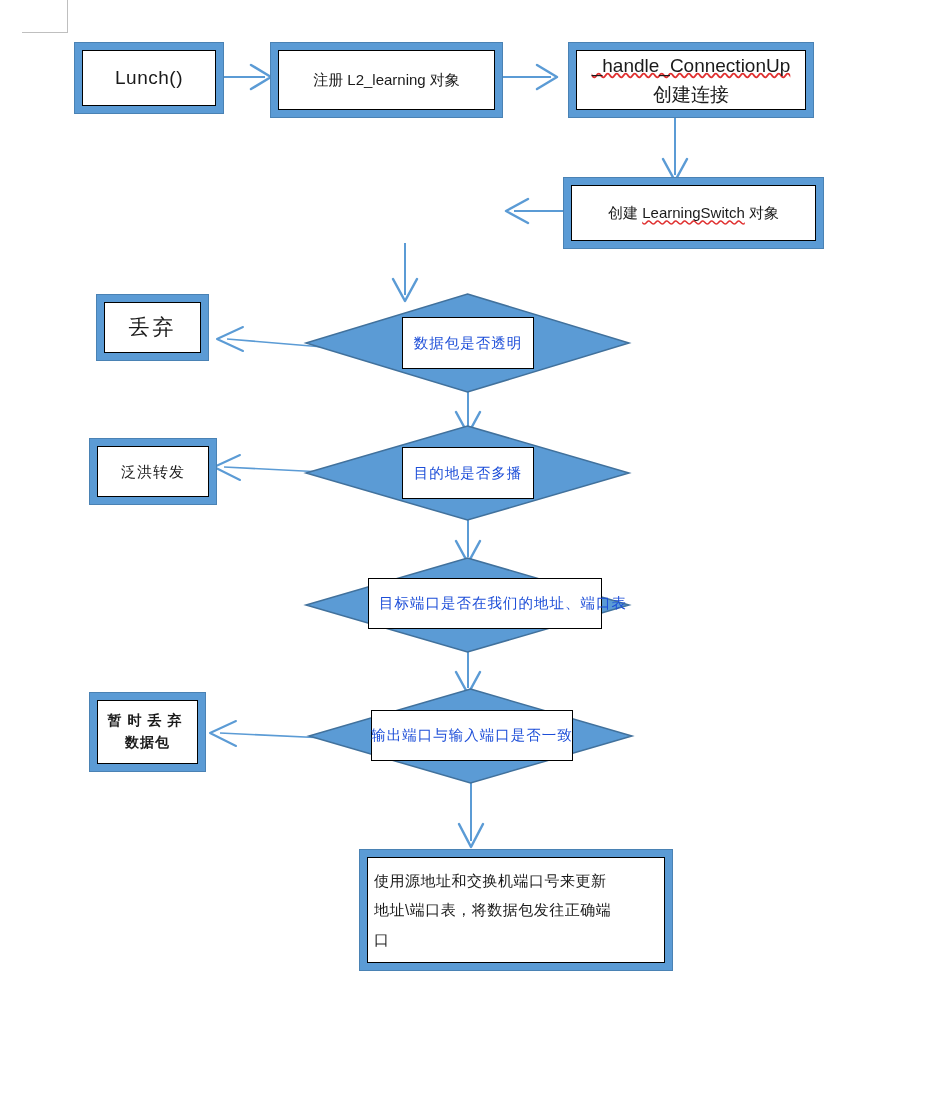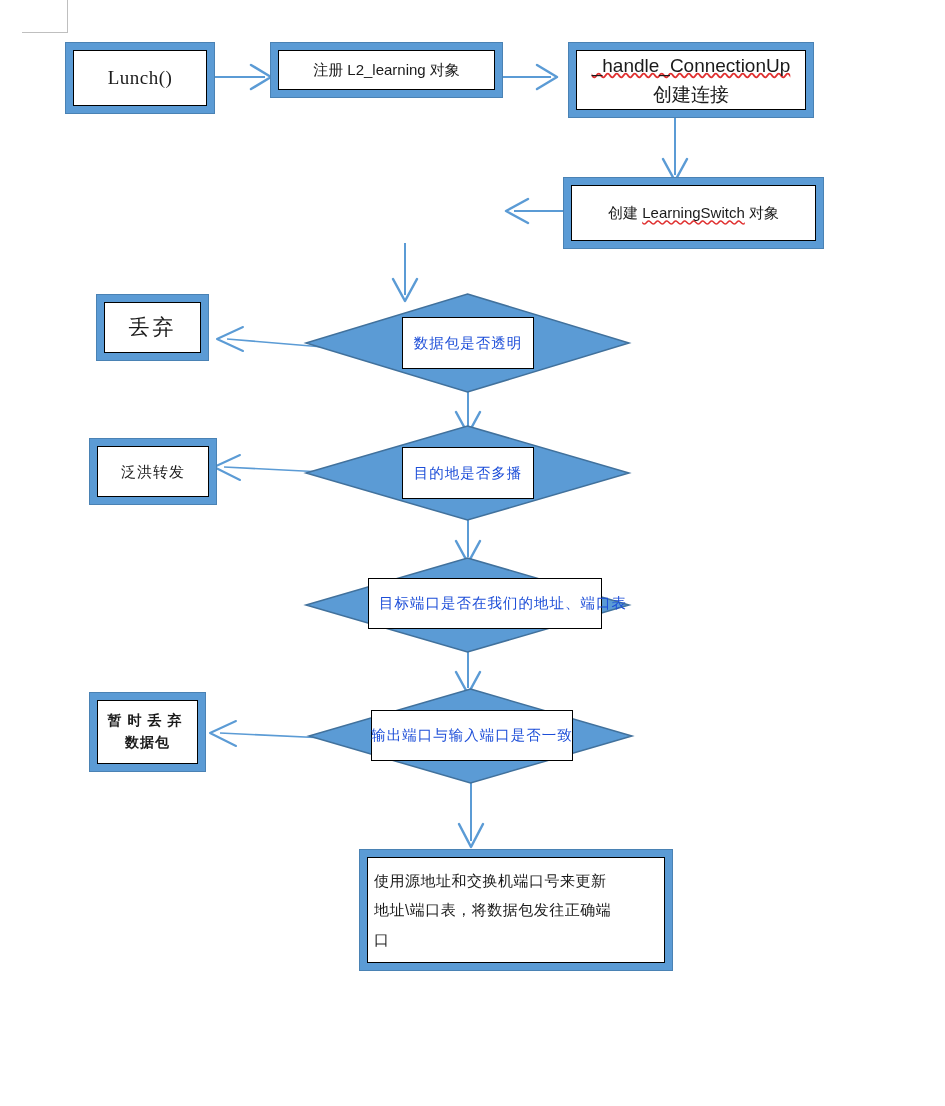--- a/index.html
+++ b/index.html
@@ -148,27 +148,27 @@
   <svg class="conn" style="left:198px; top:718px; width:130px; height:36px;">
     <line x1="128" y1="20" x2="22" y2="15" stroke-width="1.6"></line>
     <polyline points="38,3 12,15 38,28" stroke-width="2" stroke-linejoin="round" stroke-linecap="round"></polyline>
   </svg>
 
   <svg class="conn" style="left:451px; top:782px; width:40px; height:72px;">
     <line x1="20" y1="0" x2="20" y2="59" stroke-width="2"></line>
     <polyline points="8,42 20,65 32,42" stroke-width="2.5" stroke-linejoin="round" stroke-linecap="round"></polyline>
   </svg>
 
-  <div class="pbox" style="left:65px; top:42px; width:150px; height:72px;font-family:Liberation Serif, serif;">
+  <div class="pbox" style="left:74px; top:42px; width:150px; height:72px;">
     <div class="inner">
       <span class="txt t-lunch">Lunch()</span>
     </div>
   </div>
 
-  <div class="pbox" style="left:270px; top:42px; width:233px; height:56px;">
+  <div class="pbox" style="left:270px; top:42px; width:233px; height:76px;">
     <div class="inner">
       <span class="txt t-mid">注册 L2_learning 对象</span>
     </div>
   </div>
 
   <div class="pbox" style="left:568px; top:42px; width:246px; height:76px;">
     <div class="inner">
       <span class="txt t-small"><span class="squig">_handle_ConnectionUp</span><span>创建连接</span></span>
     </div>
   </div>

